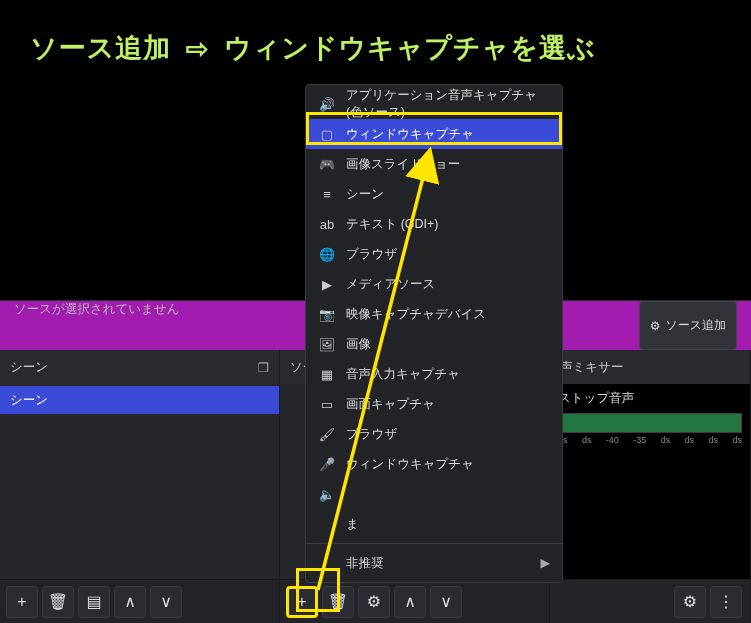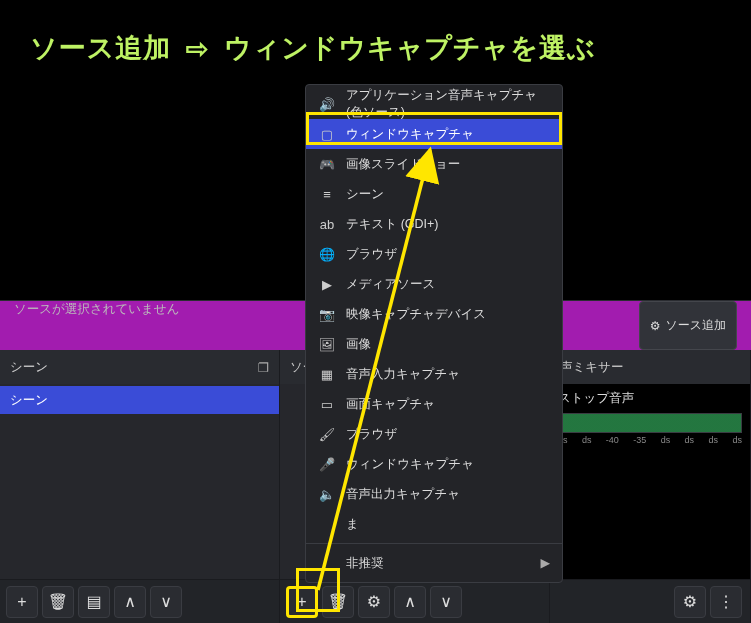--- a/index.html
+++ b/index.html
@@ -248,21 +248,20 @@
   <div class="ctx-item">
     <span class="ic">🖌</span>
     <span>ブラウザ</span>
   </div>
   <div class="ctx-item">
     <span class="ic">🎤</span>
     <span>ウィンドウキャプチャ</span>
   </div>
   <div class="ctx-item">
     <span class="ic">🔈</span>
-    <span>音声出力キャプチャ</span>
   </div>
   <div class="ctx-item">
     <span class="ic"></span>
     <span>ま</span>
   </div>
   <div class="ctx-sep"></div>
   <div class="ctx-item ctx-sub">
     <span class="ic"></span>
     <span>非推奨</span>
     <span class="chev">▶</span>

